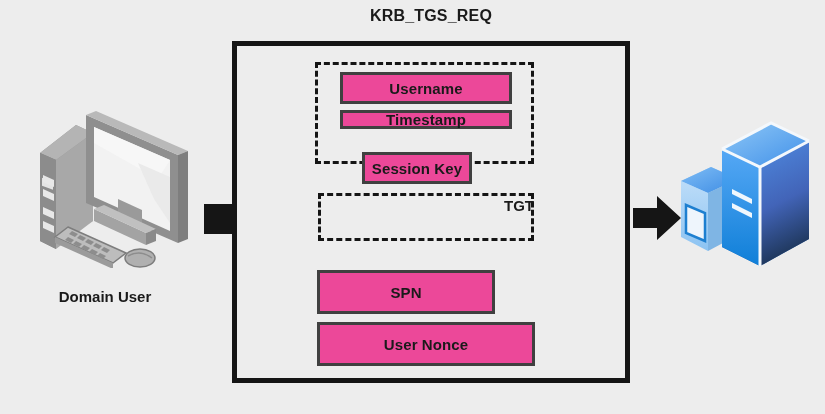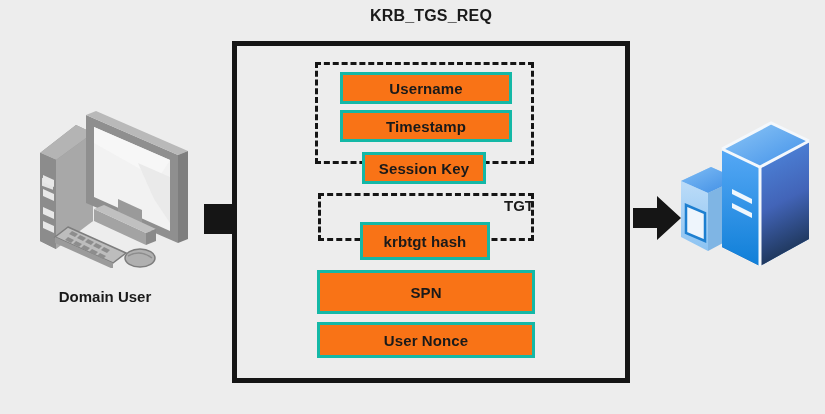--- a/index.html
+++ b/index.html
@@ -72,36 +72,36 @@
     text-align: right;
     font-size: 15px;
     font-weight: bold;
     color: #1a1a1a;
   }
 
   
   .field-box {
     position: absolute;
     box-sizing: border-box;
-    border: 3px solid #14b8a6;
-    background: #f97316;
+    border: 3px solid #404040;
+    background: #ec4899;
     display: flex;
     align-items: center;
     justify-content: center;
     font-size: 15px;
     font-weight: bold;
     color: #1a1a1a;
     letter-spacing: 0.1px;
   }
   #field-username   { left: 340px; top: 72px;  width: 172px; height: 32px; }
-  #field-timestamp  { left: 340px; top: 110px; width: 172px; height: 32px; }
-  #field-sessionkey { left: 362px; top: 152px; width: 124px; height: 32px; z-index: 5; }
+  #field-timestamp  { left: 340px; top: 110px; width: 172px; height: 19px; }
+  #field-sessionkey { left: 362px; top: 152px; width: 110px; height: 32px; z-index: 5; }
   #field-krbtgt     { left: 360px; top: 222px; width: 130px; height: 38px; z-index: 5; }
-  #field-spn        { left: 317px; top: 270px; width: 218px; height: 44px; }
-  #field-nonce      { left: 317px; top: 322px; width: 218px; height: 36px; }
+  #field-spn        { left: 317px; top: 270px; width: 178px; height: 44px; }
+  #field-nonce      { left: 317px; top: 322px; width: 218px; height: 44px; }
 
   
   #left-connector {
     position: absolute;
     left: 204px;
     top: 204px;
     width: 32px;
     height: 30px;
     background: #151515;
   }
@@ -205,21 +205,20 @@
   <div id="packet-box"></div>
 
   <div id="auth-group" class="dashed-group"></div>
 
   <div id="tgt-group" class="dashed-group"></div>
   <div id="tgt-label">TGT</div>
 
   <div id="field-username" class="field-box">Username</div>
   <div id="field-timestamp" class="field-box">Timestamp</div>
   <div id="field-sessionkey" class="field-box">Session Key</div>
-  <div id="field-krbtgt" class="field-box">krbtgt hash</div>
   <div id="field-spn" class="field-box">SPN</div>
   <div id="field-nonce" class="field-box">User Nonce</div>
 
   <div id="right-arrow">
     <svg viewBox="0 0 48 48" width="48" height="48" xmlns="http://www.w3.org/2000/svg">
       <polygon points="0,14 24,14 24,2 48,24 24,46 24,34 0,34" fill="#151515"></polygon>
     </svg>
   </div>
 
   <div id="icon-kdc">

